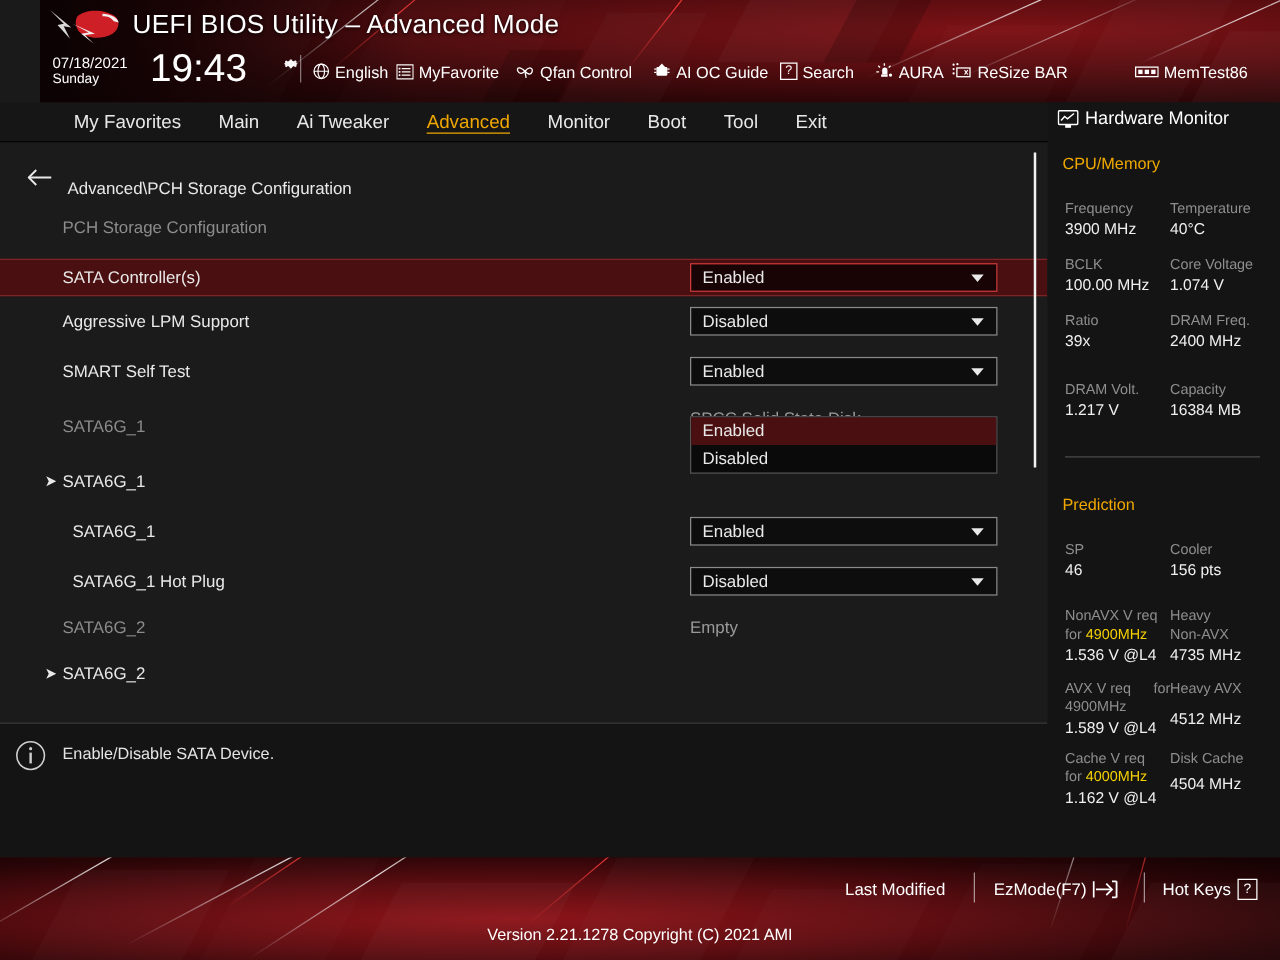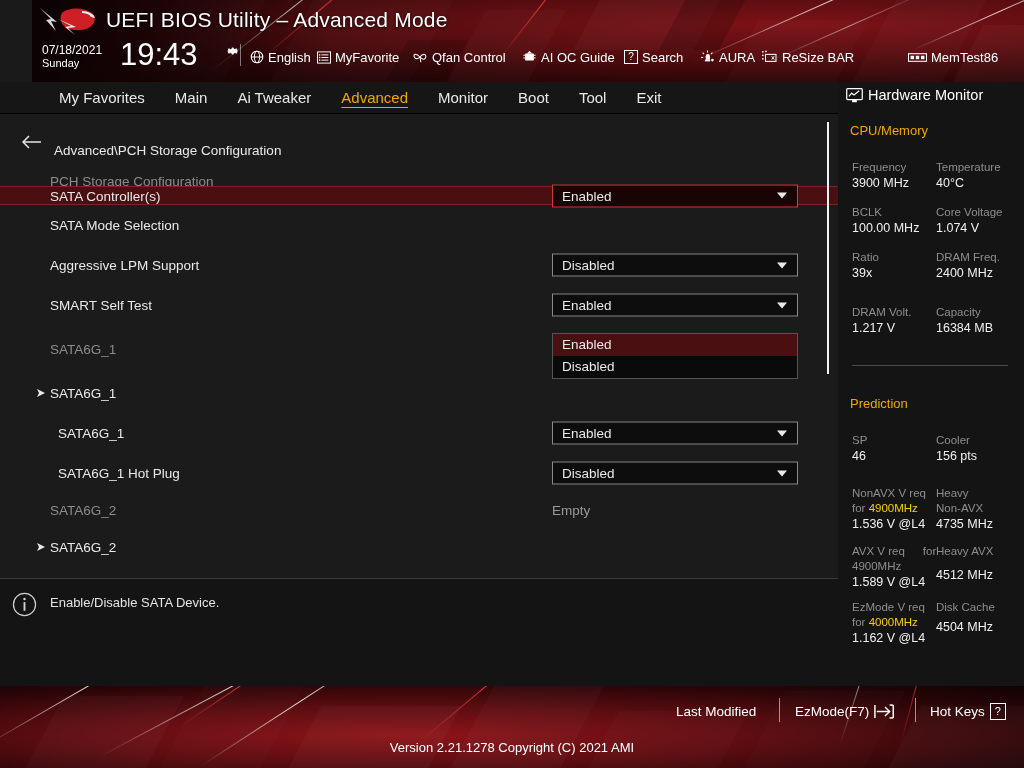--- a/index.html
+++ b/index.html
@@ -288,31 +288,28 @@
         <line x1="1" y1="8" x2="19" y2="8" stroke="#e9e9e9" stroke-width="1.5"></line>
         <polyline points="7,2 1,8 7,14" fill="none" stroke="#e9e9e9" stroke-width="1.5"></polyline>
       </svg>
       <span class="bc-text">Advanced\PCH Storage Configuration</span>
     </div>
 
     <div class="section-title">PCH Storage Configuration</div>
 
     <div class="rows">
 
-      <div class="row highlight" style="height:19px;">
+      <div class="row highlight" style="height:30px;margin-top:21px;">
         <span class="row-label">SATA Controller(s)</span>
         <div class="ddbox sel">
           <span class="txt">Enabled</span>
           <span class="arw"></span>
         </div>
       </div>
 
-      <div class="row" style="height:40px;">
-        <span class="row-label">SATA Mode Selection</span>
-      </div>
 
       <div class="row">
         <span class="row-label">Aggressive LPM Support</span>
         <div class="ddbox">
           <span class="txt">Disabled</span>
           <span class="arw"></span>
         </div>
       </div>
 
       <div class="row">
@@ -460,21 +457,21 @@
       <div class="hw-k"><span>AVX V req</span><span style="margin-left:18px;">for</span></div>
       <div class="hw-k hl">4900MHz</div>
       <div class="hw-v">1.589 V @L4</div>
     </div>
     <div class="hw-cell" style="left:98px;top:462px;width:86px;">
       <div class="hw-k">Heavy AVX</div>
       <div class="hw-v" style="margin-top:8px;">4512 MHz</div>
     </div>
 
     <div class="hw-cell" style="left:14px;top:518px;width:88px;">
-      <div class="hw-k">EzMode V req</div>
+      <div class="hw-k">Cache V req</div>
       <div class="hw-k"><span>for </span><span class="hl">4000MHz</span></div>
       <div class="hw-v">1.162 V @L4</div>
     </div>
     <div class="hw-cell" style="left:98px;top:518px;width:86px;">
       <div class="hw-k">Disk Cache</div>
       <div class="hw-v" style="margin-top:4px;">4504 MHz</div>
     </div>
   </div>
 
   <div class="botbar">

